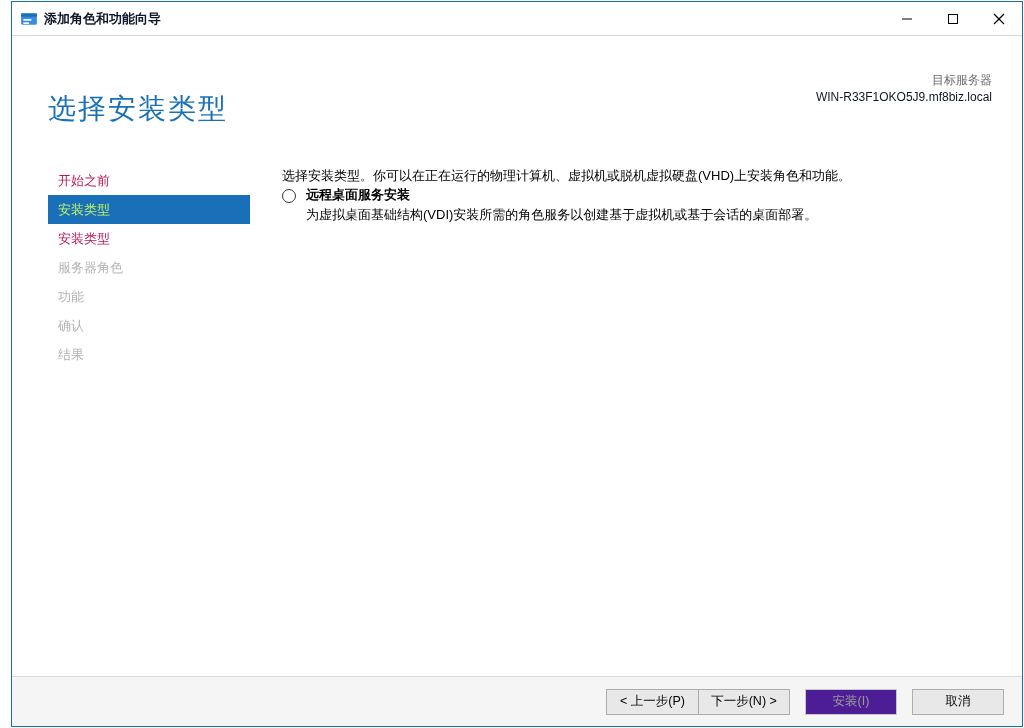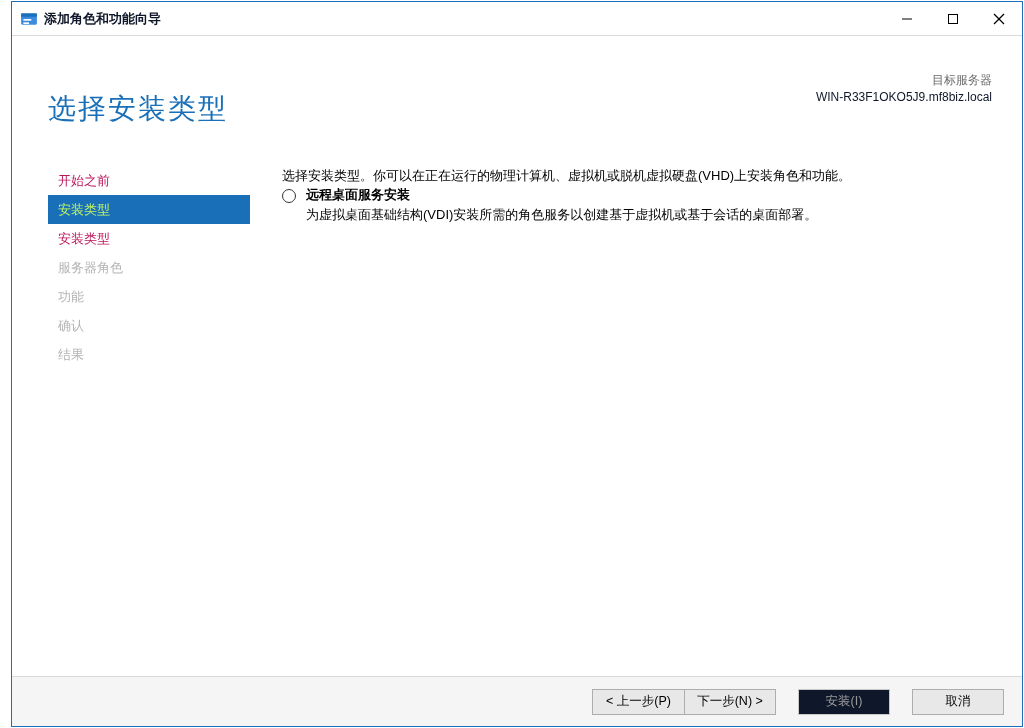--- a/index.html
+++ b/index.html
@@ -68,31 +68,31 @@
   }
   .radio.checked::after {
     content:""; position:absolute; left:3px; top:3px; width:6px; height:6px;
     background:#000; border-radius:50%;
   }
   .opt-text .t { font-weight: bold; font-size: 13px; }
   .opt-text .d { font-size: 13px; color: #000; margin-top: 2px; }
   .footer {
     height: 50px; border-top: 1px solid #d9d9d9;
     display: flex; align-items: center; justify-content: flex-end;
-    padding-right: 18px; gap: 22px;
+    padding-right: 18px; gap: 15px;
     background: #f5f5f5;
   }
   .btn-group { display:flex; }
   .btn {
     height: 26px; min-width: 92px; padding: 0 10px;
     border: 1px solid #adadad; background: #e8e8e8;
     font-size: 12.5px; color: #000; cursor: default;
     display:flex; align-items:center; justify-content:center;
   }
-  .btn.disabled { color: #9a9a9a; background:#0f172a; border-color:#c8c8c8;}
+  .btn.disabled { color: #9a9a9a; background:#4c1d95; border-color:#c8c8c8;}
   .btn-group .btn:first-child { border-right: none; }
   
 </style>
 </head>
 <body>
 
 <div class="window">
 
   <div class="titlebar">
     <span class="icon">

